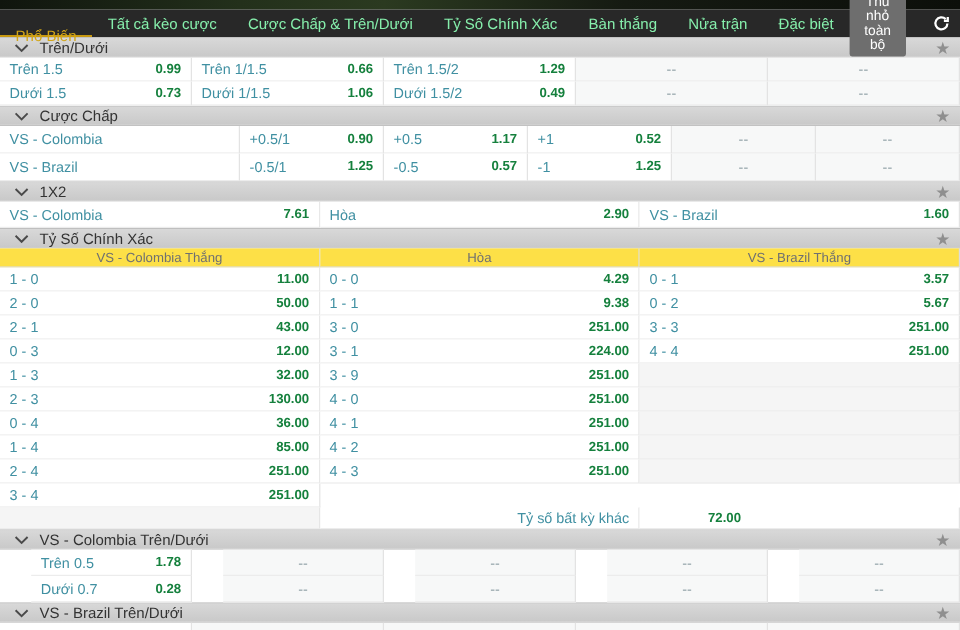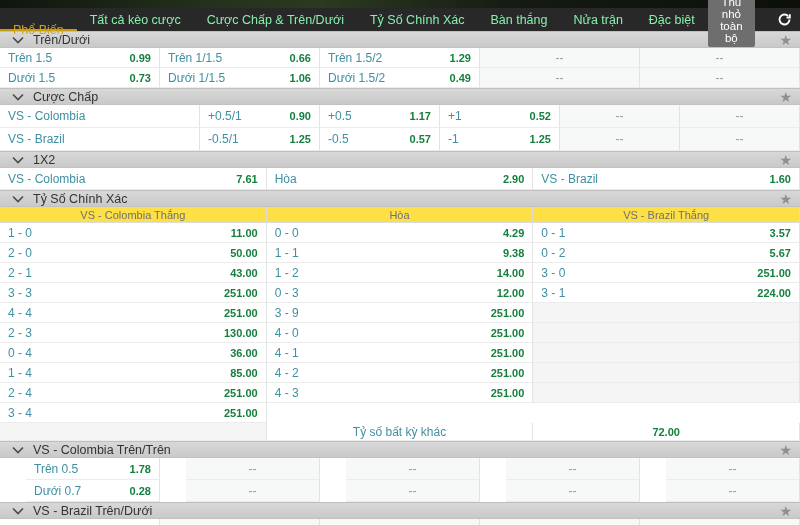--- a/index.html
+++ b/index.html
@@ -43,21 +43,21 @@
   .grid5.s5 .cell { height:22px;margin-left:26px; }
   .gridHc { display:grid; grid-template-columns:200px repeat(5,120px); }
   .gridHc .cell { height:23px; }
   .grid3 { display:grid; grid-template-columns:repeat(3,1fr); }
   .grid3.s3 .cell { height:22px; }
 
   .subhead .cell { height:16px; justify-content:center; background:#fde047;
                    border-right:1px solid #dcdcdc; border-bottom:1px solid #dcdcdc; }
   .subhead .colhead { color:#707070; font-size:11px; }
   .score .cell { height:20px; }
-  .otherrow .cell { height:18px;justify-content:center; }
+  .otherrow .cell { height:18px; }
   .other-label-cell { justify-content:flex-end; }
   .half-center { width:50%; text-align:center; }
   .sliver { height:6px; }
   .sliver .cell { height:6px; border-bottom:none; }
 </style>
 </head>
 <body>
 
 <div class="hero-strip"></div>
 
@@ -233,42 +233,42 @@
     </div>
   <div class="cell">
       <span class="lbl">0 - 2</span>
       <span class="odds">5.67</span>
     </div>
   <div class="cell">
       <span class="lbl">2 - 1</span>
       <span class="odds">43.00</span>
     </div>
   <div class="cell">
-      <span class="lbl">1 - 2</span>
-      <span class="odds">14.00</span>
-    </div>
-  <div class="cell">
       <span class="lbl">3 - 0</span>
       <span class="odds">251.00</span>
     </div>
   <div class="cell">
       <span class="lbl">3 - 3</span>
       <span class="odds">251.00</span>
     </div>
   <div class="cell">
       <span class="lbl">0 - 3</span>
       <span class="odds">12.00</span>
     </div>
   <div class="cell">
       <span class="lbl">3 - 1</span>
       <span class="odds">224.00</span>
     </div>
   <div class="cell">
       <span class="lbl">4 - 4</span>
       <span class="odds">251.00</span>
+    </div>
+  <div class="cell">
+      <span class="lbl">1 - 3</span>
+      <span class="odds">32.00</span>
     </div>
   <div class="cell">
       <span class="lbl">3 - 9</span>
       <span class="odds">251.00</span>
     </div>
   <div class="cell empty"></div>
   <div class="cell">
       <span class="lbl">2 - 3</span>
       <span class="odds">130.00</span>
     </div>
@@ -318,21 +318,21 @@
       <span class="odds half-center">72.00</span>
     </div>
 </div>
 
 <div class="sec-header">
   <span class="chev">
       <svg viewBox="0 0 12 8">
         <polyline points="1,1.5 6,6.5 11,1.5" fill="none" stroke="#4a4a4a" stroke-width="1.6"></polyline>
       </svg>
     </span>
-  <span class="sec-title">VS - Colombia Trên/Trên</span>
+  <span class="sec-title">VS - Colombia Trên/Dưới</span>
   <span class="star">★</span>
 </div>
 <div class="grid5 s5">
   <div class="cell">
       <span class="lbl">Trên 0.5</span>
       <span class="odds">1.78</span>
     </div>
   <div class="cell dash">--</div>
   <div class="cell dash">--</div>
   <div class="cell dash">--</div>

